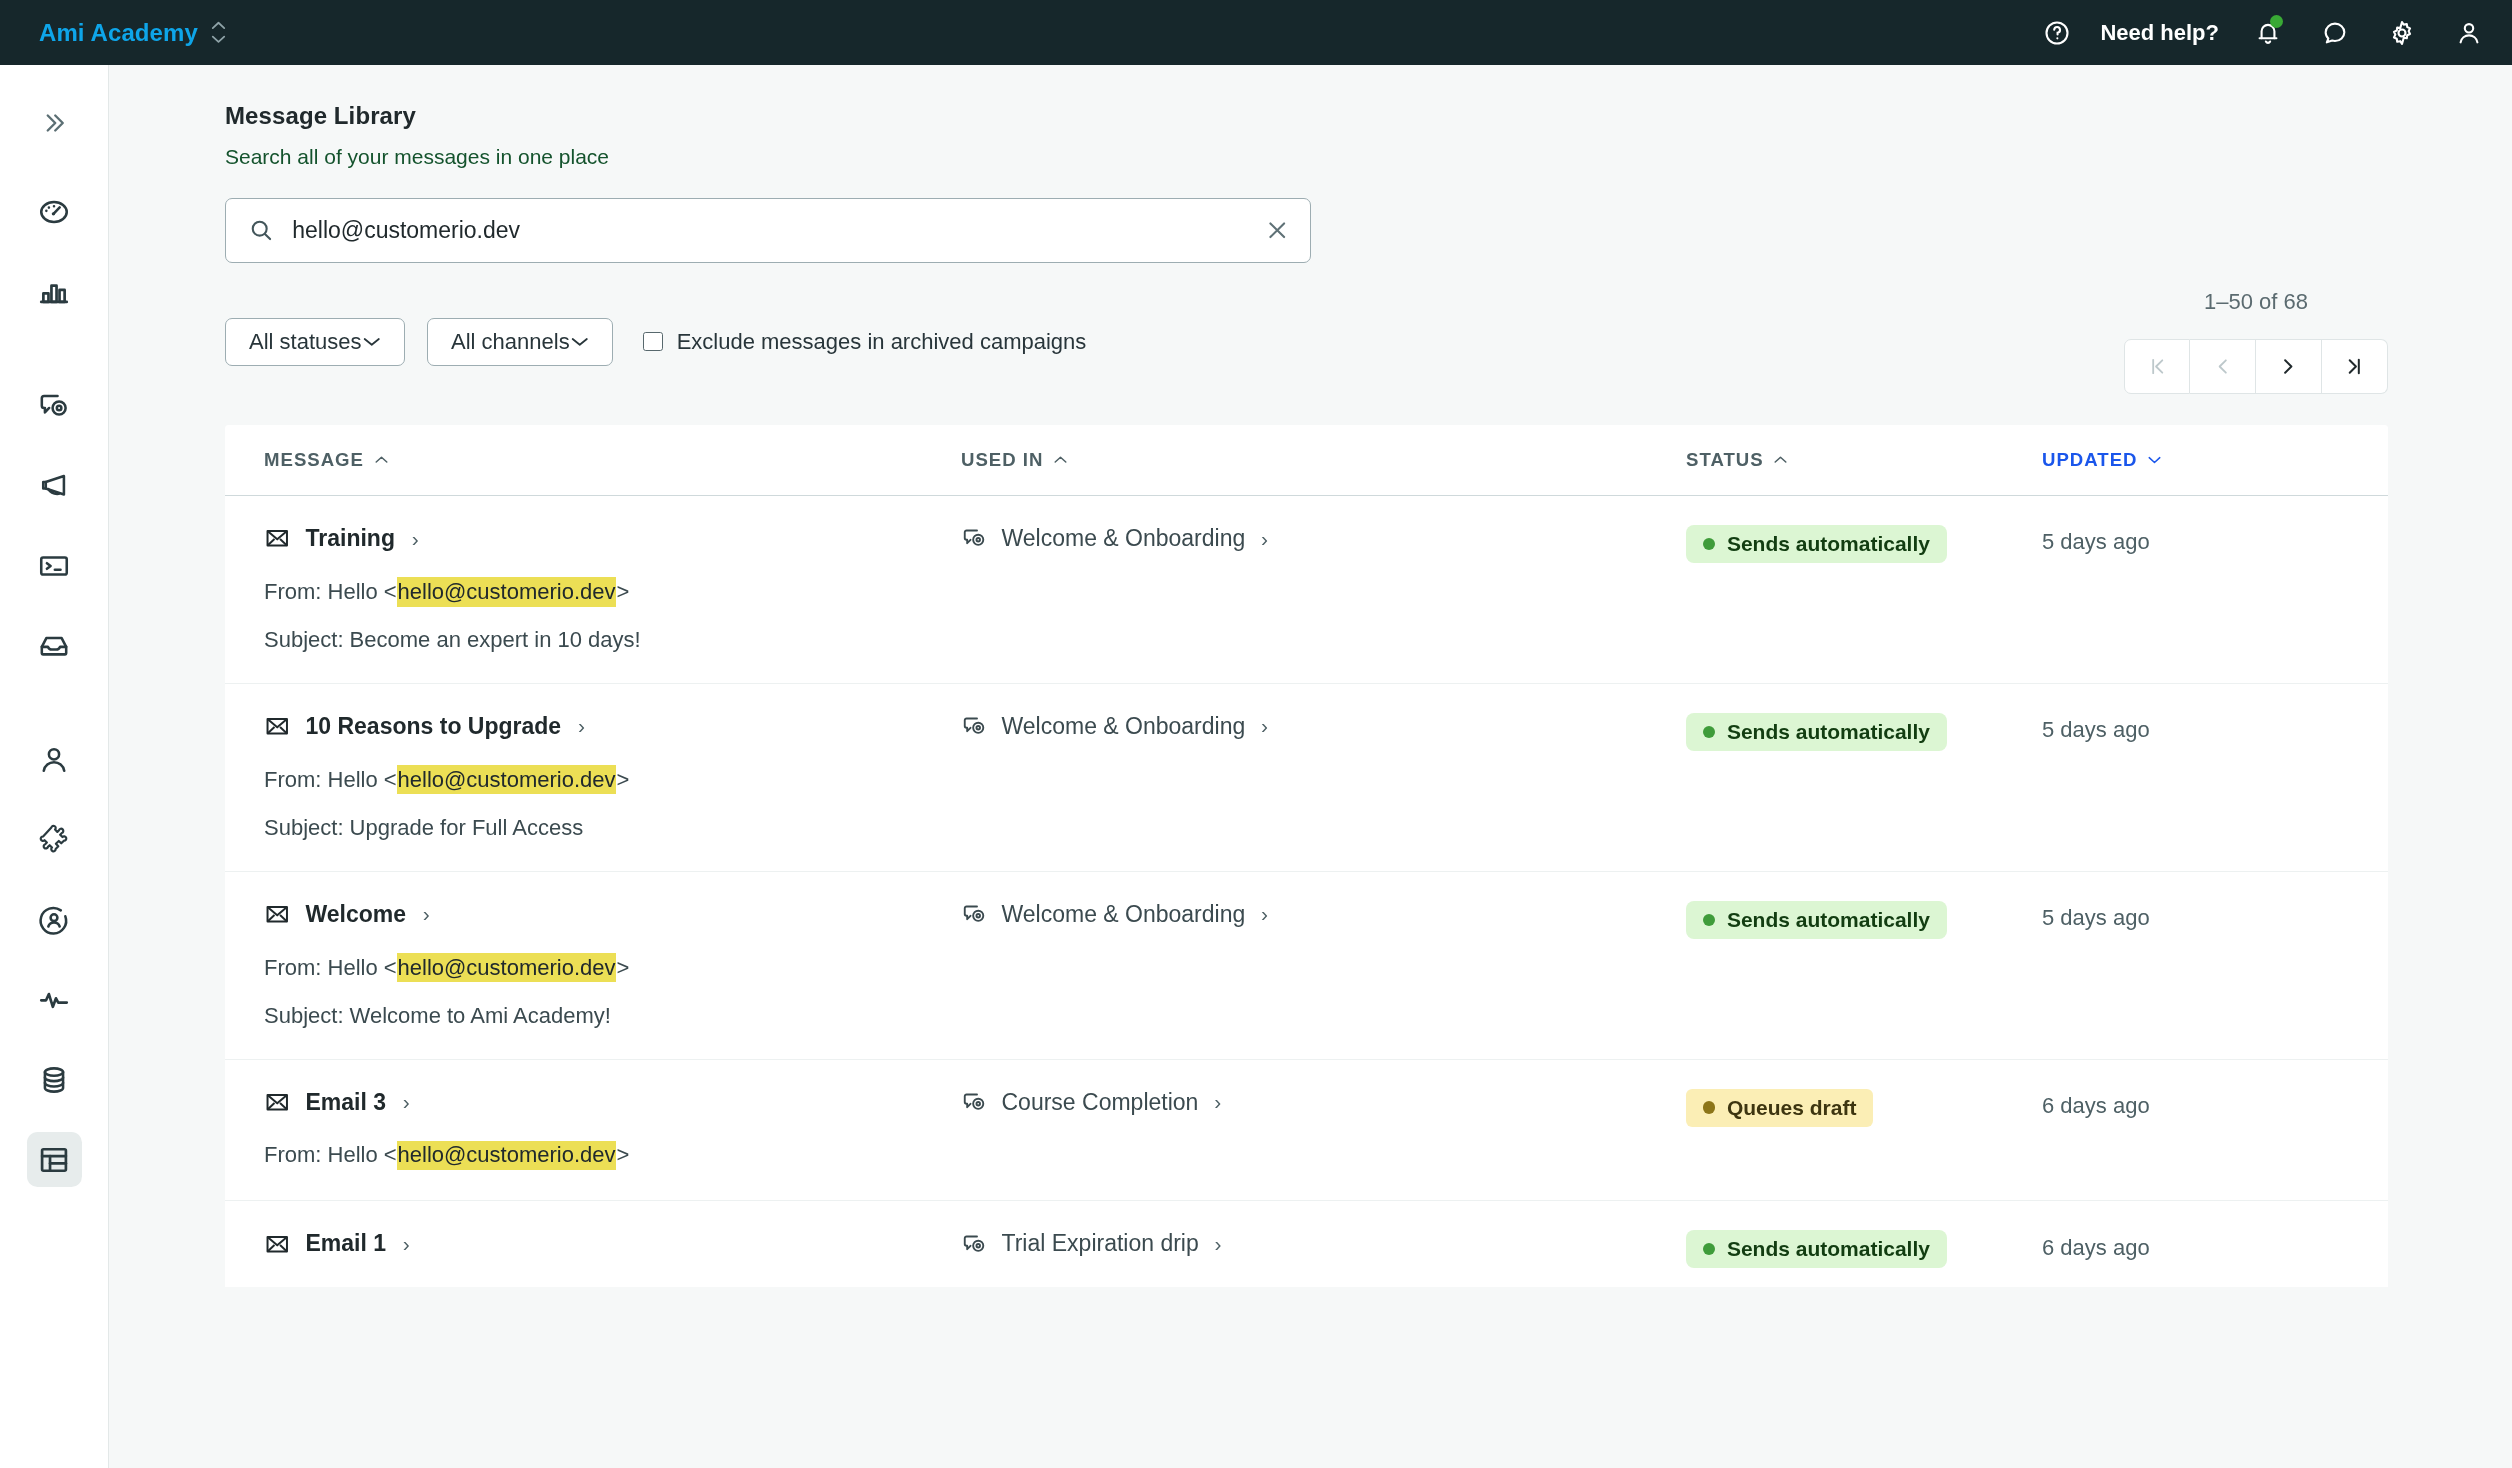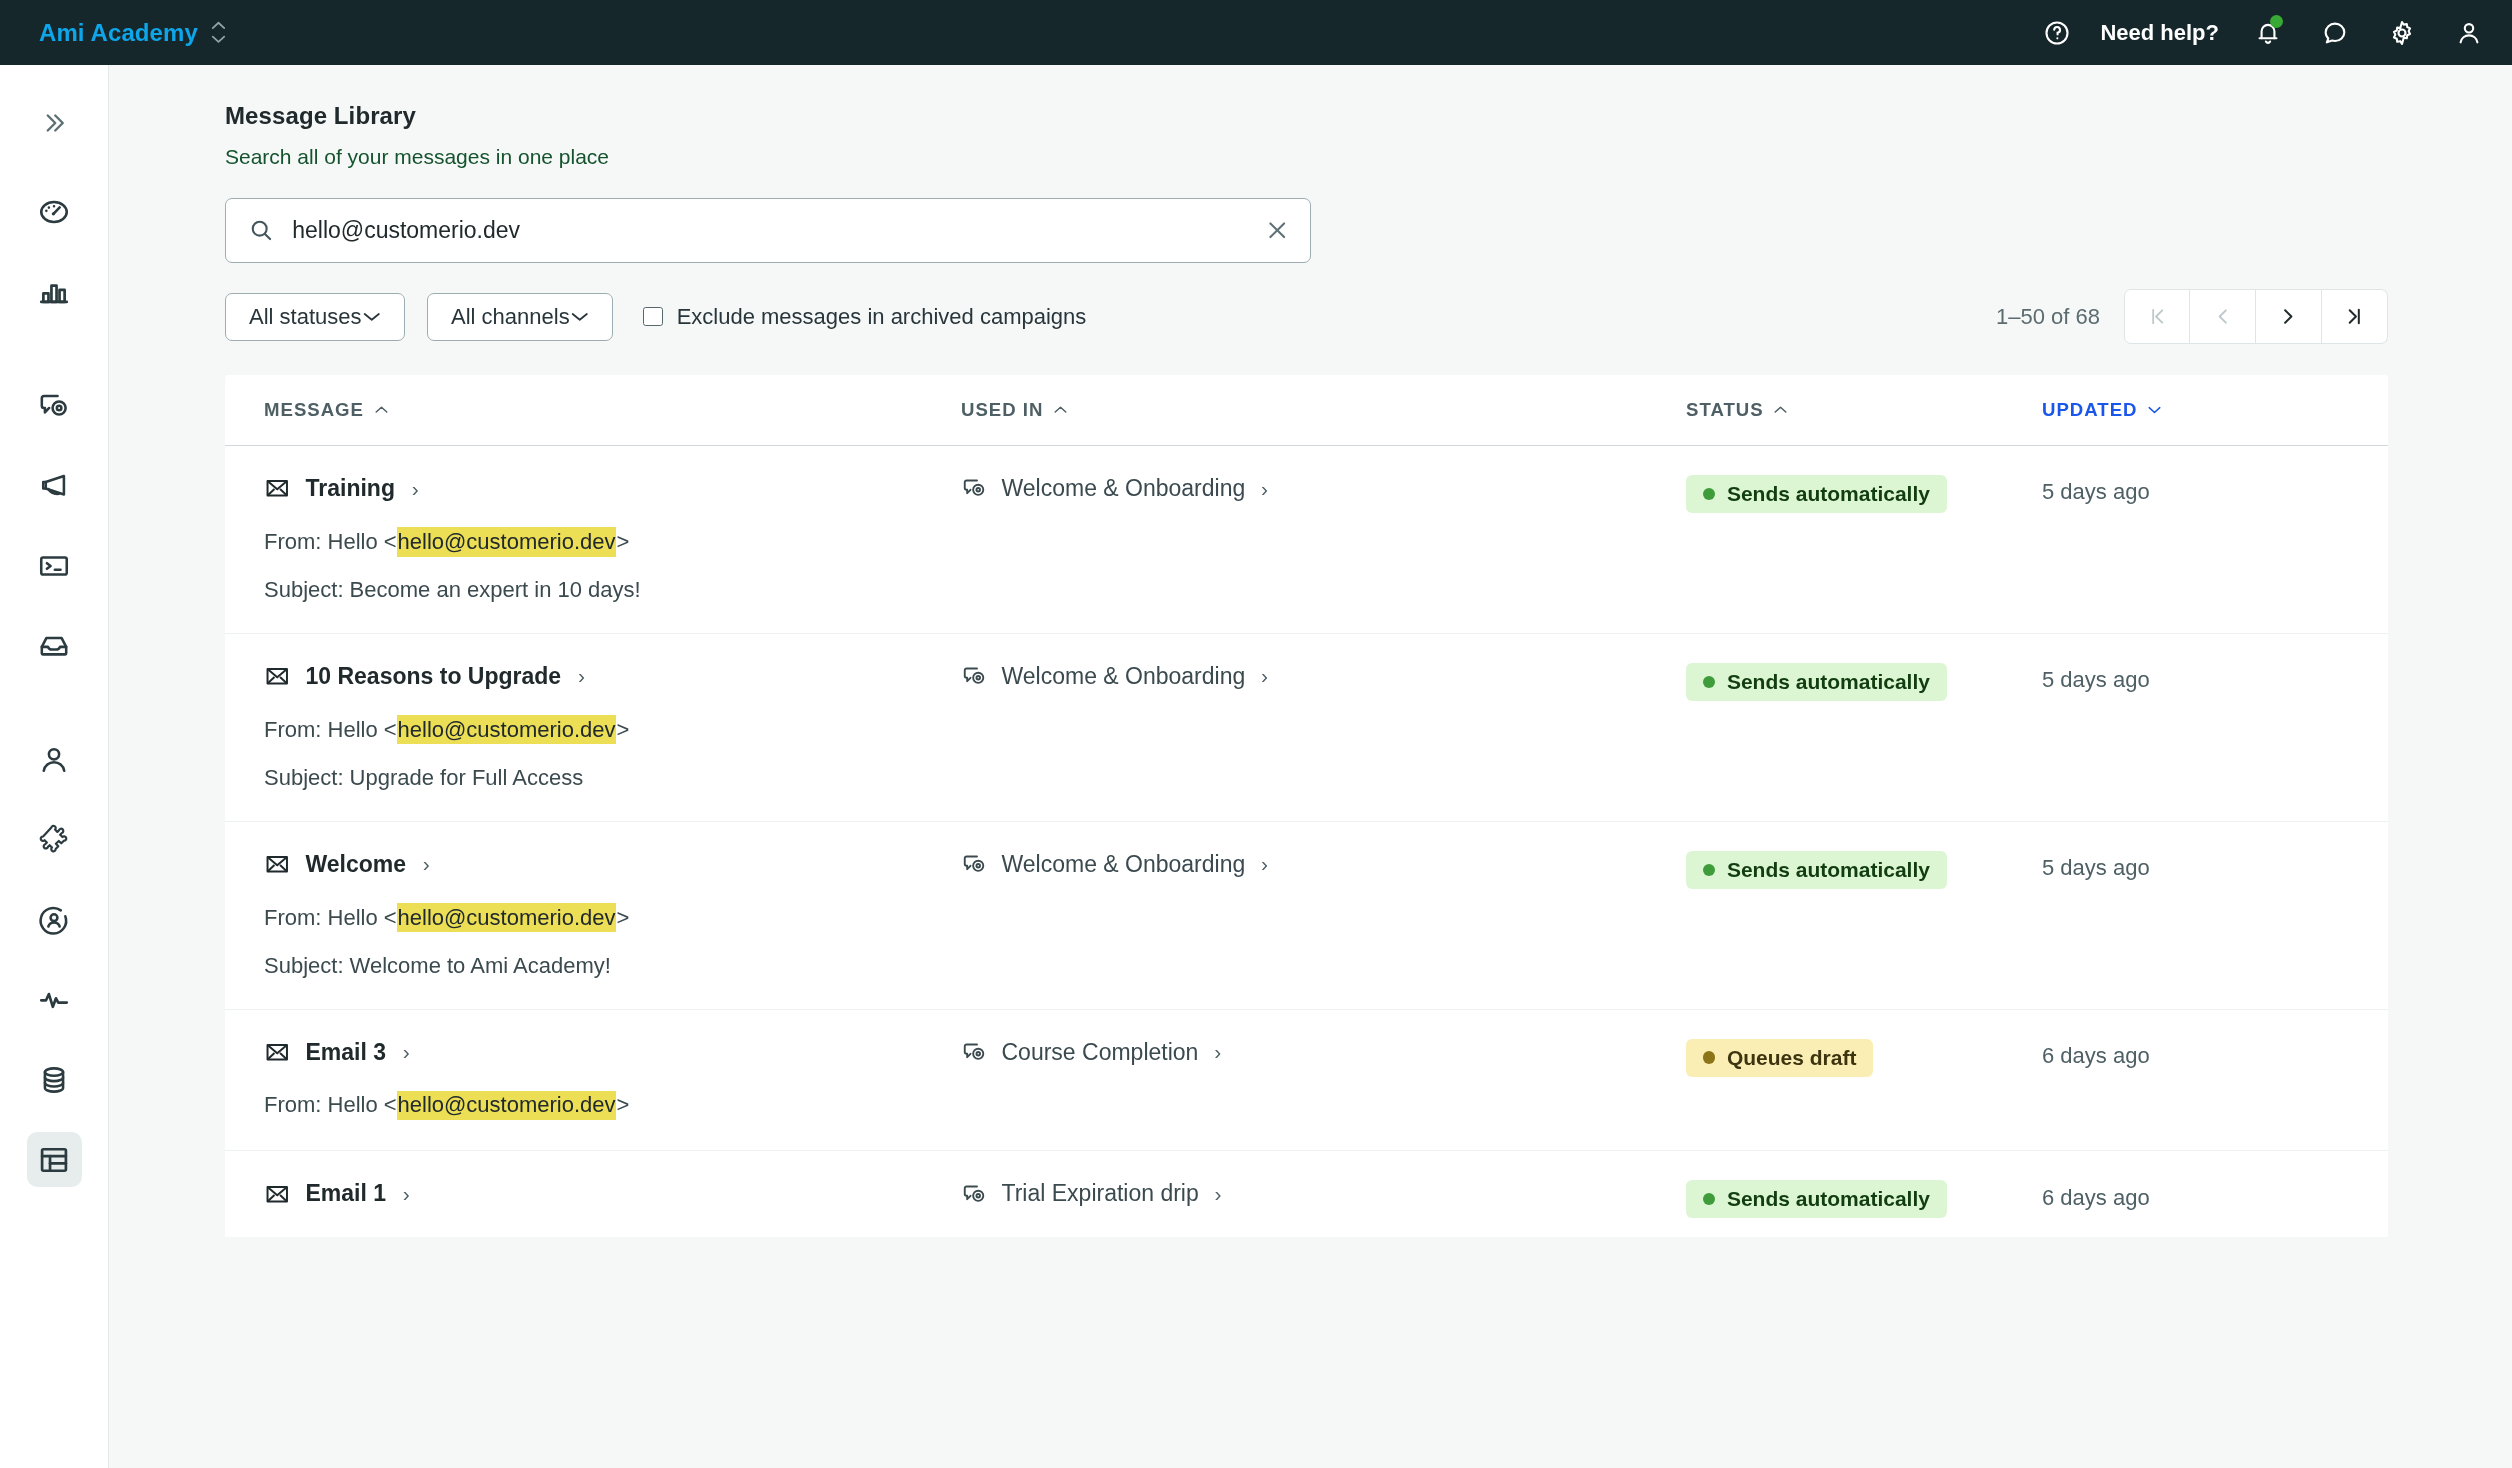--- a/index.html
+++ b/index.html
@@ -81,21 +81,21 @@
     height: 48px; background: #fff; border: 0.9px solid #9dadb2; border-radius: 7px;
     display: flex; align-items: center; padding: 0 23px;
     font-size: 22px; color: #28353a; cursor: pointer; margin-right: 22px;
   }
   .chk-wrap { display: flex; align-items: center; gap: 14px; cursor: pointer; margin-left: 8px; }
   .chk {
     width: 19.5px; height: 19.5px; border: 1.8px solid #57686d; border-radius: 2.7px; background: #fff;
   }
   .chk-label { font-size: 22px; color: #28353a; }
 
-  .pager { margin-left: auto; display: flex; align-items: center; gap: 24px; }
+  .pager { margin-left: auto; display: flex; align-items: center; gap: 24px; flex-direction: column; }
   .pager-count { font-size: 22px; color: #5b6b70; }
   .pager-btns { display: flex; }
   .pg {
     width: 66px; height: 55px; background: #fff;
     border: 0.9px solid #dfe5e6;
     display: flex; align-items: center; justify-content: center;
     cursor: pointer; color: #20292c;
   }
   .pg + .pg { border-left: none; }
   .pg:first-child { border-radius: 7px 0 0 7px; }
@@ -144,21 +144,21 @@
   .used-link {
     display: flex; align-items: center; gap: 14px;
     font-size: 23px; color: #3b4a4f; cursor: pointer;
   }
   .badge {
     display: inline-flex; align-items: center; gap: 11.5px;
     padding: 7px 17px; border-radius: 6.2px;
     font-size: 21px; font-weight: 700;
   }
   .badge .dot { width: 12.4px; height: 12.4px; border-radius: 50%; }
-  .badge.green { background: #dcf6d3; color: #123d11; }
+  .badge.green { background: #dcf6d3; color: #123d11; border-radius: 8px; }
   .badge.green .dot { background: #3f9c3a; }
   .badge.yellow { background: #fbeeb5; color: #3d3510; }
   .badge.yellow .dot { background: #8c7518; }
 
   svg { display: block; }
 </style>
 </head>
 <body>
 
 <div class="topbar">

